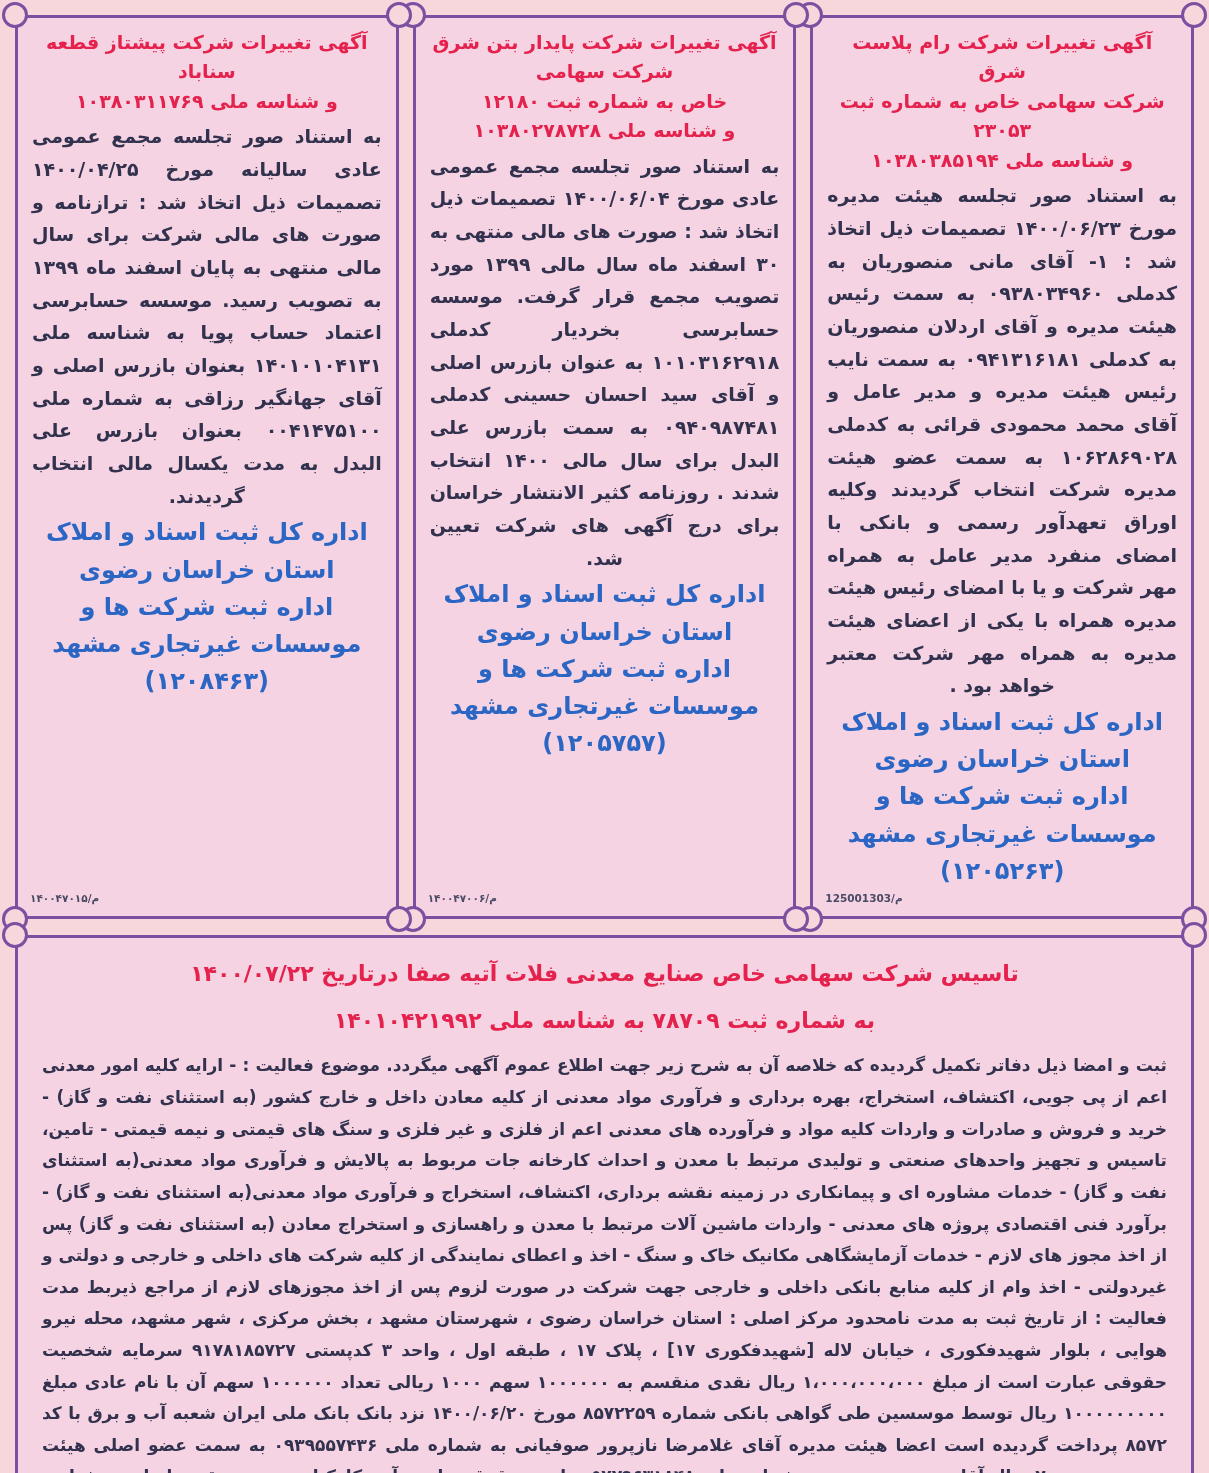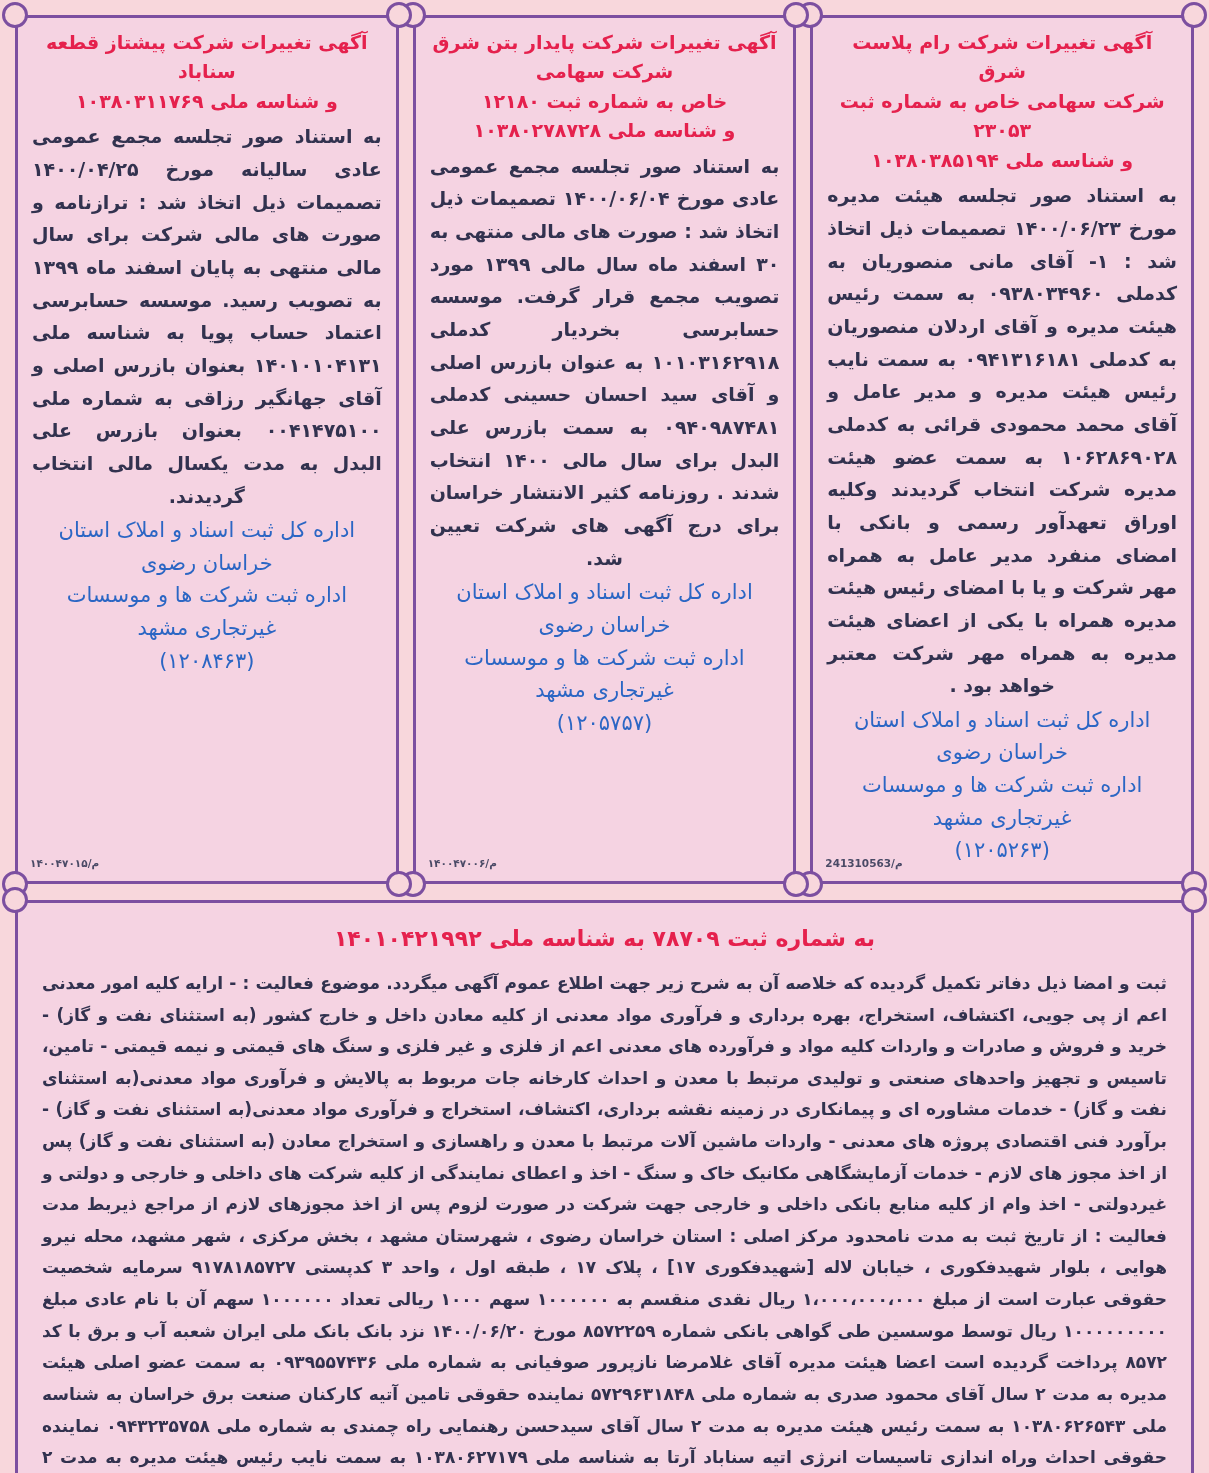--- a/index.html
+++ b/index.html
@@ -9,21 +9,21 @@
     font-family: "DejaVu Sans", sans-serif;
     overflow: hidden;
   }
   .page { width: 1209px; height: 1473px; padding: 15px 15px 0; }
   .top-row { display: flex; gap: 14px; align-items: stretch; }
   .notice {
     position: relative;
     background: #f5d3e2;
     border: 3px solid #7c4fa0;
     border-radius: 10px;
-    padding: 10px 14px 14px;
+    padding: 10px 14px 26px;
   }
   .top-row .notice { flex: 1 1 0; }
   .corner {
     position: absolute; width: 26px; height: 26px;
     background: #f8d7dc; border: 3px solid #7c4fa0; border-radius: 50%;
     z-index: 2; display: block;
   }
   .corner.tl { top: -16px; left: -16px; }
   .corner.tr { top: -16px; right: -16px; }
   .corner.bl { bottom: -16px; left: -16px; }
@@ -32,22 +32,22 @@
     color: #e5214d; font-weight: bold; text-align: center;
     font-size: 19px; line-height: 1.55;
   }
   .notice-body {
     color: #32324f; font-weight: bold;
     font-size: 19px; line-height: 1.72;
     text-align: justify; text-align-last: center;
     margin-top: 4px;
   }
   .notice-footer {
-    color: #2b66c4; font-weight: normal; text-align: center;
-    font-size: 21px; line-height: 1.55; margin-top: 2px;
+    color: #2b66c4; font-weight: bold; text-align: center;
+    font-size: 24px; line-height: 1.55; margin-top: 2px;
   }
   .ref-code {
     position: absolute; left: 12px; bottom: 12px;
     font-size: 10.5px; color: #4a4a66; direction: ltr; font-weight: bold;
     letter-spacing: 1px;
   }
   .big-notice { margin-top: 16px; padding: 12px 24px 30px; }
   .big-notice .notice-title { font-size: 22px; line-height: 2.15; }
   .big-notice .notice-body { font-size: 17px; line-height: 1.86; margin-top: 6px; }
 </style>
@@ -67,21 +67,21 @@
         <div>آگهی تغییرات شرکت رام پلاست شرق</div>
         <div>شرکت سهامی خاص به شماره ثبت ۲۳۰۵۳</div>
         <div>و شناسه ملی ۱۰۳۸۰۳۸۵۱۹۴</div>
       </div>
       <div class="notice-body">به استناد صور تجلسه هیئت مدیره مورخ ۱۴۰۰/۰۶/۲۳ تصمیمات ذیل اتخاذ شد : ۱- آقای مانی منصوریان به کدملی ۰۹۳۸۰۳۴۹۶۰ به سمت رئیس هیئت مدیره و آقای اردلان منصوریان به کدملی ۰۹۴۱۳۱۶۱۸۱ به سمت نایب رئیس هیئت مدیره و مدیر عامل و آقای محمد محمودی قرائی به کدملی ۱۰۶۲۸۶۹۰۲۸ به سمت عضو هیئت مدیره شرکت انتخاب گردیدند وکلیه اوراق تعهدآور رسمی و بانکی با امضای منفرد مدیر عامل به همراه مهر شرکت و یا با امضای رئیس هیئت مدیره همراه با یکی از اعضای هیئت مدیره به همراه مهر شرکت معتبر خواهد بود .</div>
       <div class="notice-footer">
         <div>اداره کل ثبت اسناد و املاک استان خراسان رضوی</div>
         <div>اداره ثبت شرکت ها و موسسات غیرتجاری مشهد</div>
         <div>(۱۲۰۵۲۶۳)</div>
       </div>
-      <span class="ref-code">م/241310563</span>
+      <span class="ref-code">م/125001303</span>
     </div>
 
     <div class="notice">
       <i class="corner tl"></i>
       <i class="corner tr"></i>
       <i class="corner bl"></i>
       <i class="corner br"></i>
       <div class="notice-title">
         <div>آگهی تغییرات شرکت پایدار بتن شرق شرکت سهامی</div>
         <div>خاص به شماره ثبت ۱۲۱۸۰</div>
@@ -114,19 +114,20 @@
       <span class="ref-code">م/۱۴۰۰۴۷۰۱۵</span>
     </div>
 
   </div>
 
   <div class="notice big-notice">
     <i class="corner tl"></i>
     <i class="corner tr"></i>
 
     <div class="notice-title">
+      <div>تاسیس شرکت سهامی خاص صنایع معدنی فلات آتیه صفا درتاریخ ۱۴۰۰/۰۷/۲۲</div>
       <div>به شماره ثبت ۷۸۷۰۹ به شناسه ملی ۱۴۰۱۰۴۲۱۹۹۲</div>
     </div>
     <div class="notice-body">ثبت و امضا ذیل دفاتر تکمیل گردیده که خلاصه آن به شرح زیر جهت اطلاع عموم آگهی میگردد. موضوع فعالیت : - ارایه کلیه امور معدنی اعم از پی جویی، اکتشاف، استخراج، بهره برداری و فرآوری مواد معدنی از کلیه معادن داخل و خارج کشور (به استثنای نفت و گاز) - خرید و فروش و صادرات و واردات کلیه مواد و فرآورده های معدنی اعم از فلزی و غیر فلزی و سنگ های قیمتی و نیمه قیمتی - تامین، تاسیس و تجهیز واحدهای صنعتی و تولیدی مرتبط با معدن و احداث کارخانه جات مربوط به پالایش و فرآوری مواد معدنی(به استثنای نفت و گاز) - خدمات مشاوره ای و پیمانکاری در زمینه نقشه برداری، اکتشاف، استخراج و فرآوری مواد معدنی(به استثنای نفت و گاز) - برآورد فنی اقتصادی پروژه های معدنی - واردات ماشین آلات مرتبط با معدن و راهسازی و استخراج معادن (به استثنای نفت و گاز) پس از اخذ مجوز های لازم - خدمات آزمایشگاهی مکانیک خاک و سنگ - اخذ و اعطای نمایندگی از کلیه شرکت های داخلی و خارجی و دولتی و غیردولتی - اخذ وام از کلیه منابع بانکی داخلی و خارجی جهت شرکت در صورت لزوم پس از اخذ مجوزهای لازم از مراجع ذیربط مدت فعالیت : از تاریخ ثبت به مدت نامحدود مرکز اصلی : استان خراسان رضوی ، شهرستان مشهد ، بخش مرکزی ، شهر مشهد، محله نیرو هوایی ، بلوار شهیدفکوری ، خیابان لاله [شهیدفکوری ۱۷] ، پلاک ۱۷ ، طبقه اول ، واحد ۳ کدپستی ۹۱۷۸۱۸۵۷۲۷ سرمایه شخصیت حقوقی عبارت است از مبلغ ۱،۰۰۰،۰۰۰،۰۰۰ ریال نقدی منقسم به ۱۰۰۰۰۰۰ سهم ۱۰۰۰ ریالی تعداد ۱۰۰۰۰۰۰ سهم آن با نام عادی مبلغ ۱۰۰۰۰۰۰۰۰۰ ریال توسط موسسین طی گواهی بانکی شماره ۸۵۷۲۲۵۹ مورخ ۱۴۰۰/۰۶/۲۰ نزد بانک بانک ملی ایران شعبه آب و برق با کد ۸۵۷۲ پرداخت گردیده است اعضا هیئت مدیره آقای غلامرضا نازپرور صوفیانی به شماره ملی ۰۹۳۹۵۵۷۴۳۶ به سمت عضو اصلی هیئت مدیره به مدت ۲ سال آقای محمود صدری به شماره ملی ۵۷۲۹۶۳۱۸۴۸ نماینده حقوقی تامین آتیه کارکنان صنعت برق خراسان به شناسه ملی ۱۰۳۸۰۶۲۶۵۴۳ به سمت رئیس هیئت مدیره به مدت ۲ سال آقای سیدحسن رهنمایی راه چمندی به شماره ملی ۰۹۴۳۲۳۵۷۵۸ نماینده حقوقی احداث وراه اندازی تاسیسات انرژی اتیه سناباد آرتا به شناسه ملی ۱۰۳۸۰۶۲۷۱۷۹ به سمت نایب رئیس هیئت مدیره به مدت ۲ سال آقای امین زاهدپور به شماره ملی ۳۶۲۱۴۲۲۲۰۱ به سمت مدیرعامل (خارج از هیئت مدیره) به مدت ۲ سال دارندگان حق امضا : کلیه اوراق و اسناد بهادار و تعهد آور شرکت از قبیل چک ، سفته ، بروات ، قراردادها عقود اسلامی با امضاء مدیر عامل و یکی از اعضای هیات مدیره همراه با مهر شرکت و یا رییس هیات مدیره و یکی از اعضای هیات مدیره همراه با مهر شرکت معتبر می باشد اختیارات مدیر عامل : طبق اساسنامه بازرسان آقای مرتضی عسگری به شماره ملی ۰۷۰۰۸۴۲۱۷۹ نماینده حقوقی حسابرسی و خدمات مدیریت رهیافت و همکاران به شناسه ملی ۱۰۳۸۰۰۷۶۴۶۰ به سمت بازرس اصلی به مدت ۱ سال آقای حسن سعیدی بیلندی به شماره ملی ۰۹۱۹۴۸۷۷۳۴ نماینده حقوقی حسابرسی و خدمات مدیریت آگاهان تراز توس به شناسه ملی ۱۰۳۸۰۰۹۹۶۲۸ به سمت بازرس علی البدل به مدت ۱ سال روزنامه کثیر الانتشار خراسان جهت درج آگهی های شرکت تعیین گردید. ثبت موضوع فعالیت مذکور به منزله اخذ و صدور پروانه فعالیت نمی باشد.</div>
 
   </div>
 
 </div>
 
 </body></html>

